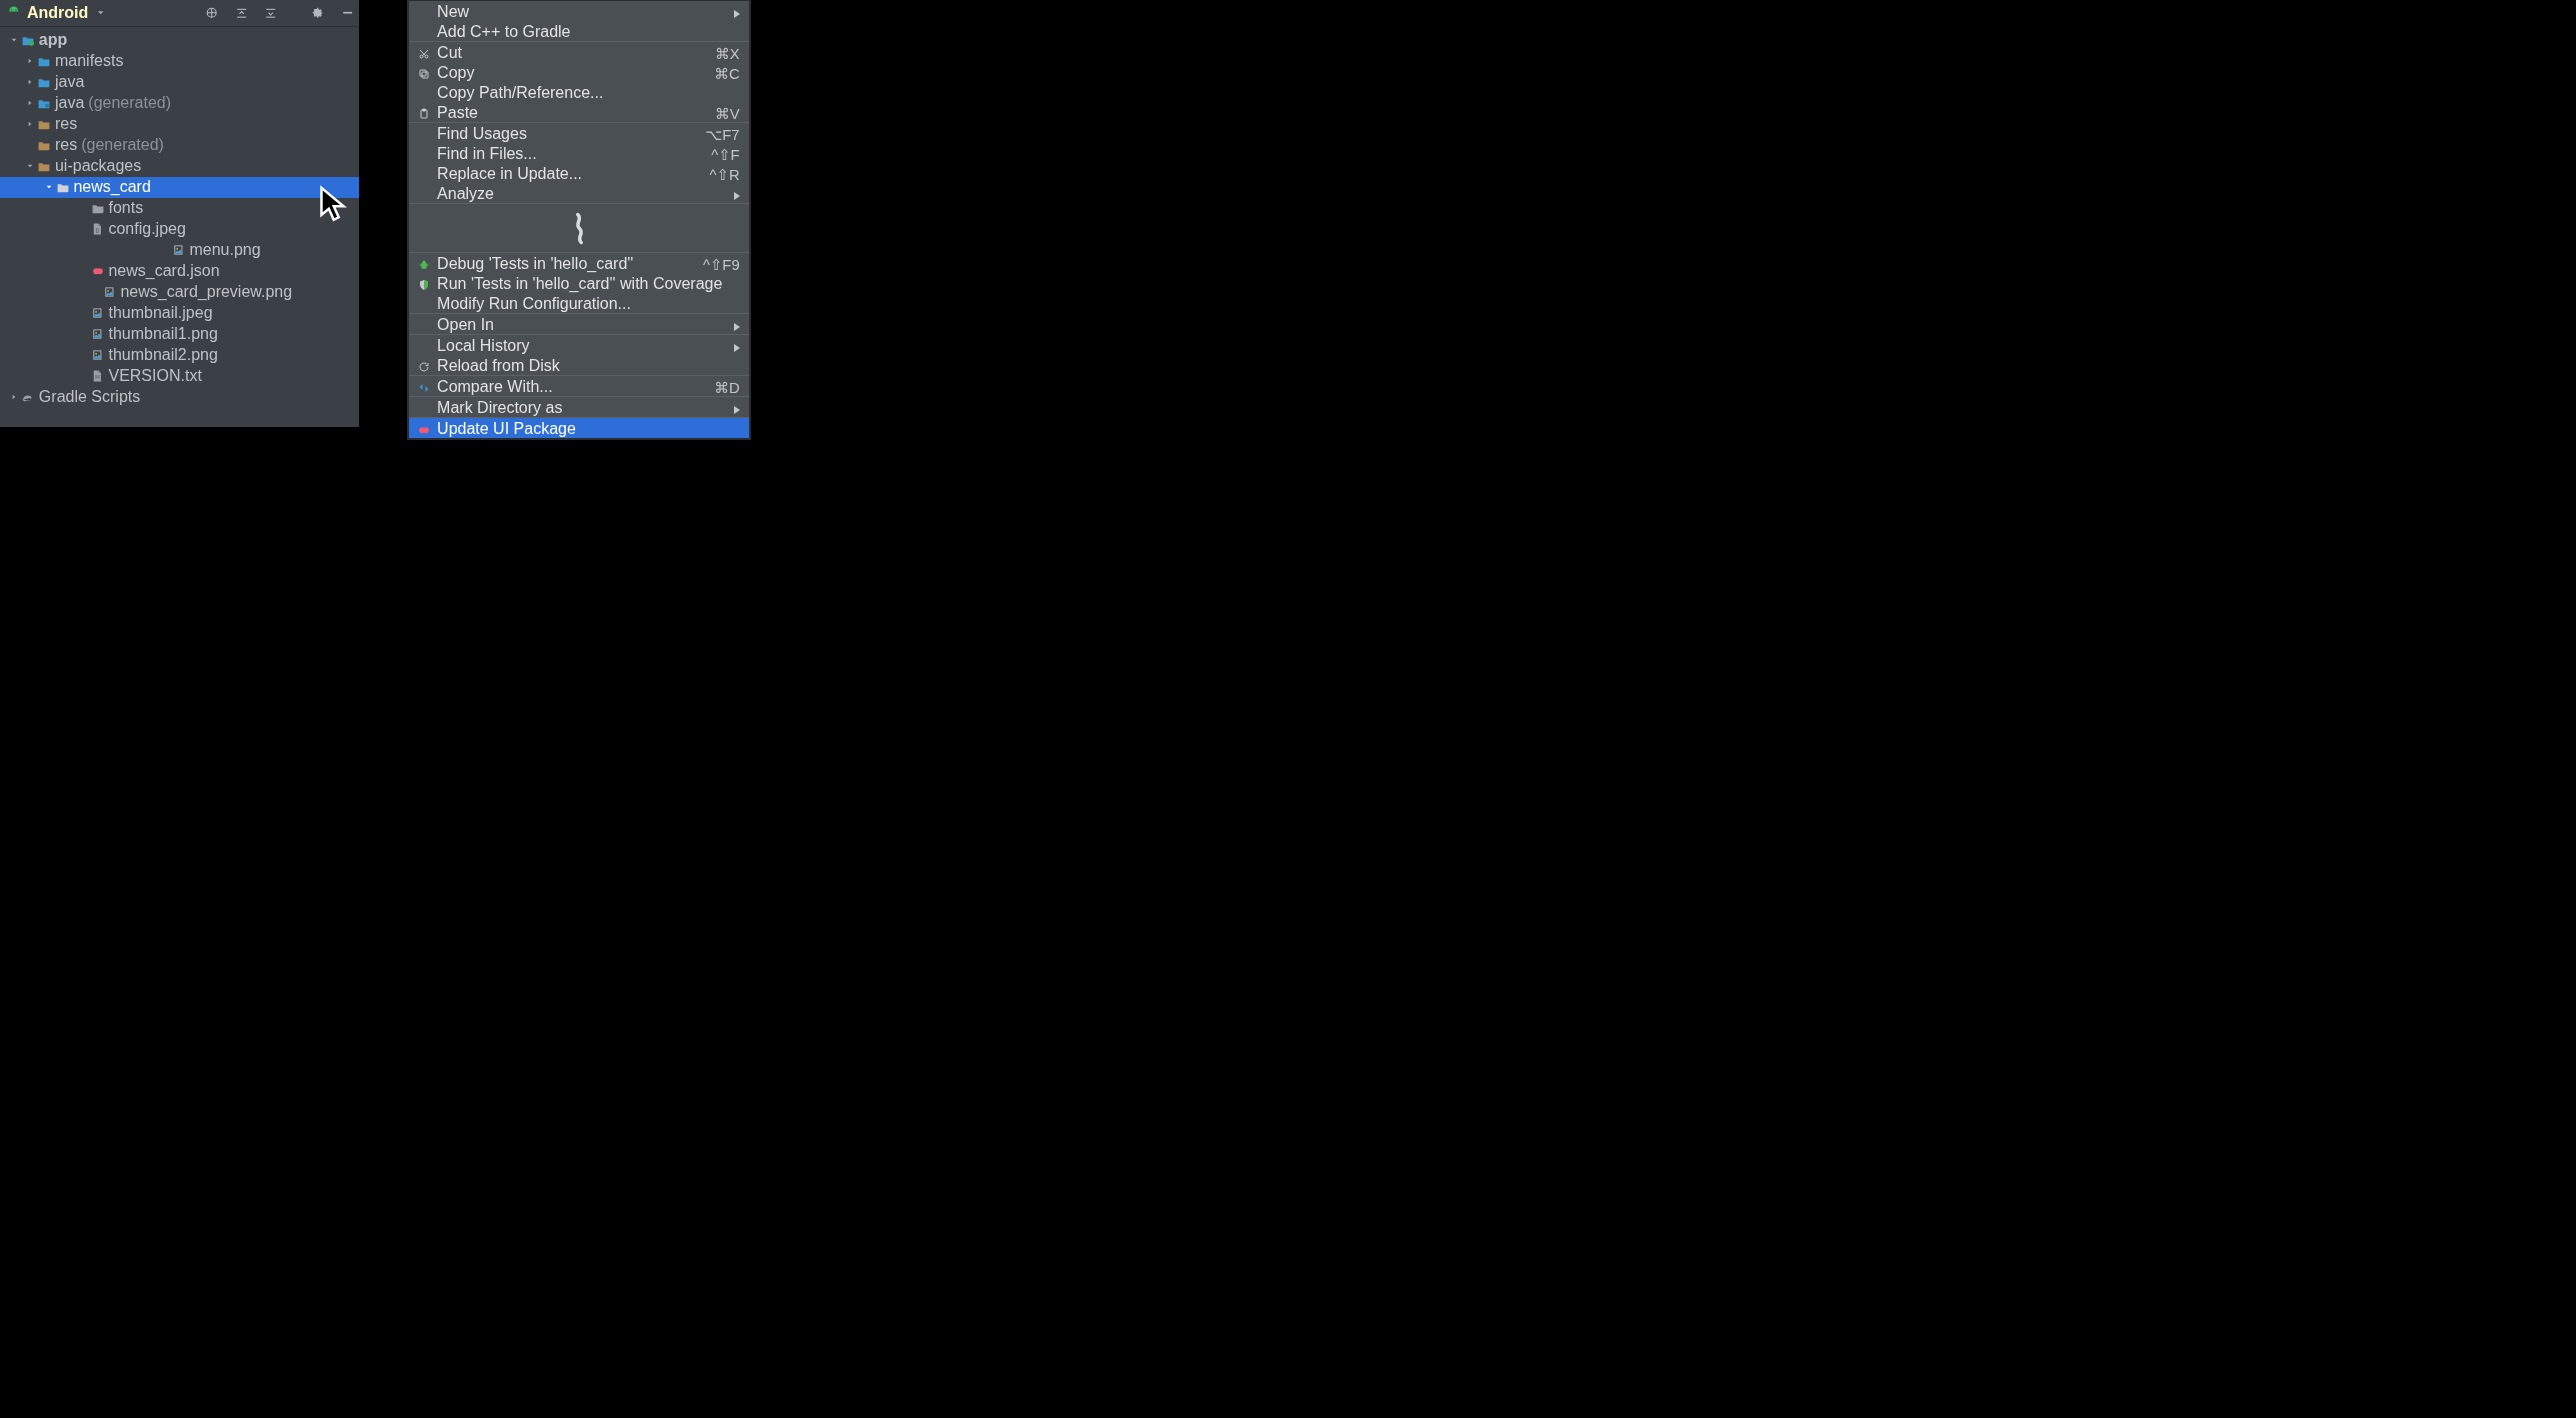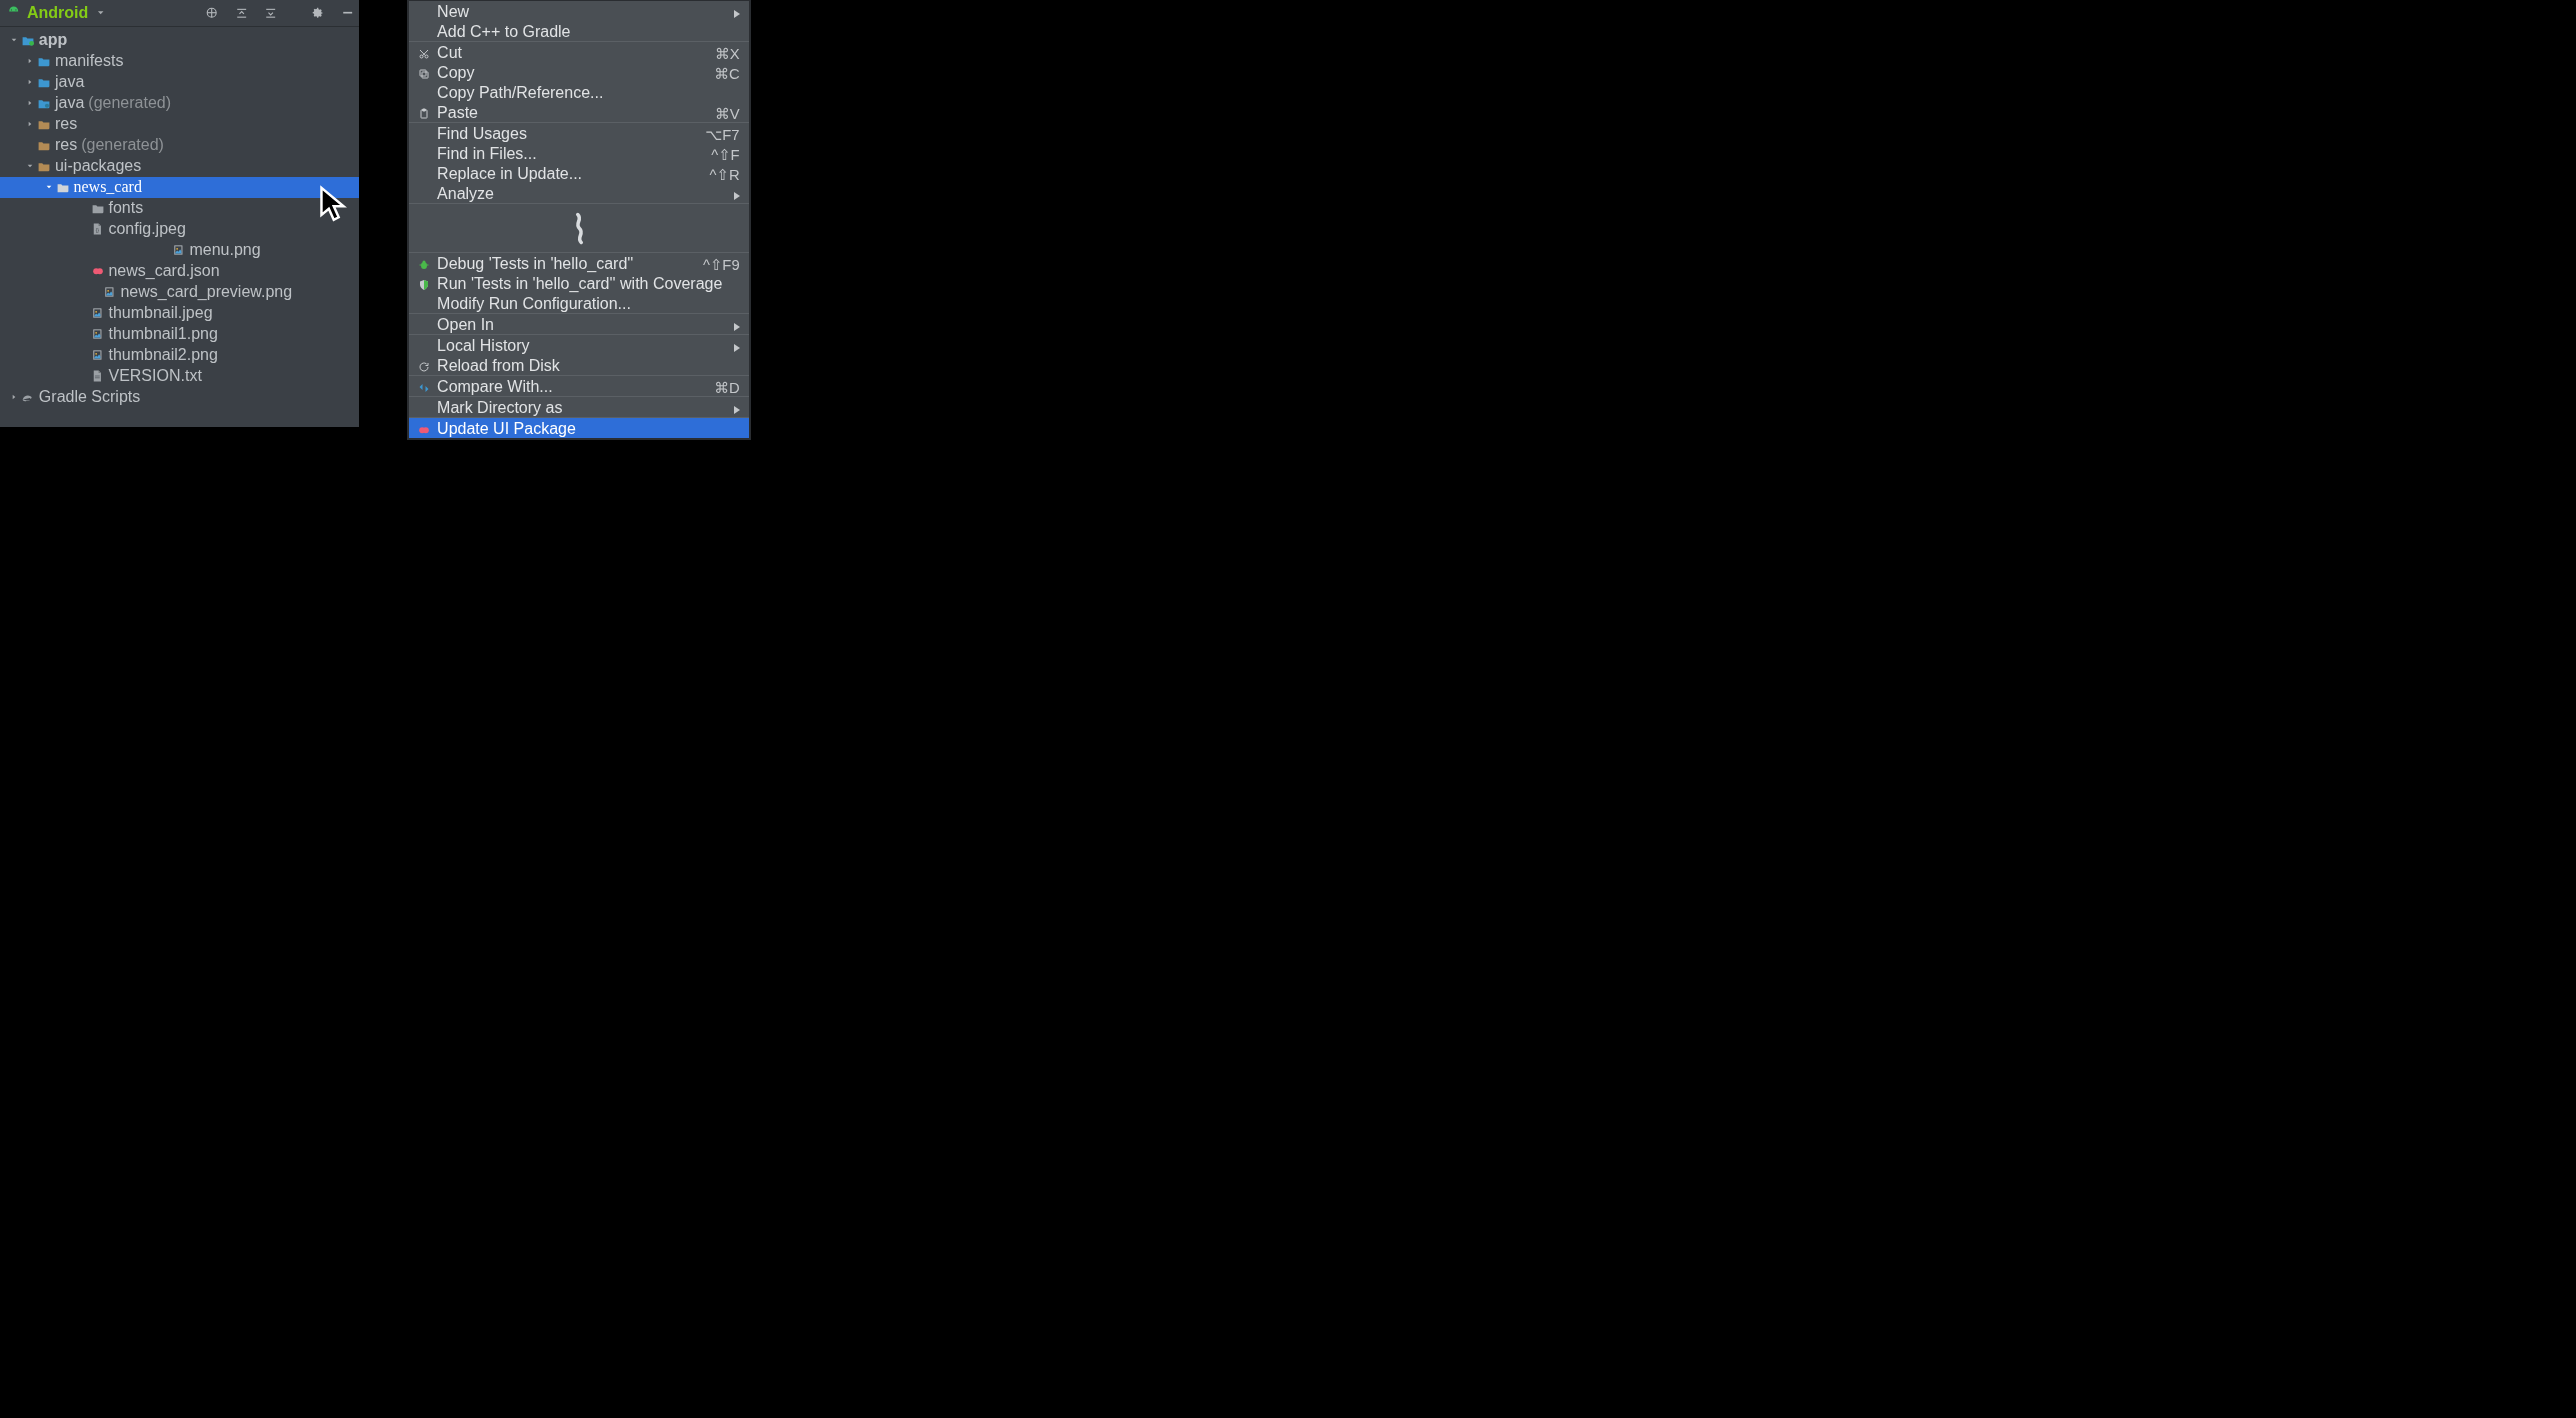--- a/index.html
+++ b/index.html
@@ -30,21 +30,21 @@
     background: #3b4046;
     border-bottom: 0.7px solid #2b2f33;
     padding: 0 4px 0 6.7px;
     gap: 4px;
   }
   .project-header .left {
     display: flex;
     align-items: center;
     gap: 5.4px;
     font-weight: 600;
-    color: #84cc16;
+    color: #fef9c3;
   }
   .project-header .right {
     margin-left: auto;
     display: flex;
     align-items: center;
     gap: 14.8px;
     color: #b3b7bb;
   }
   .hdr-icon {
     width: 14.8px;
@@ -60,21 +60,20 @@
   .tree-row {
     height: 21px;
     display: flex;
     align-items: center;
     white-space: nowrap;
     padding-right: 5.4px;
   }
   .tree-row.selected {
     background: #2e6ed8;
     color: #ffffff;
-    font-family: Liberation Serif, serif;
   }
   .caret {
     width: 9.4px;
     height: 9.4px;
     display: inline-flex;
     align-items: center;
     justify-content: center;
     color: #a5a9ad;
     margin-right: 2.7px;
   }

